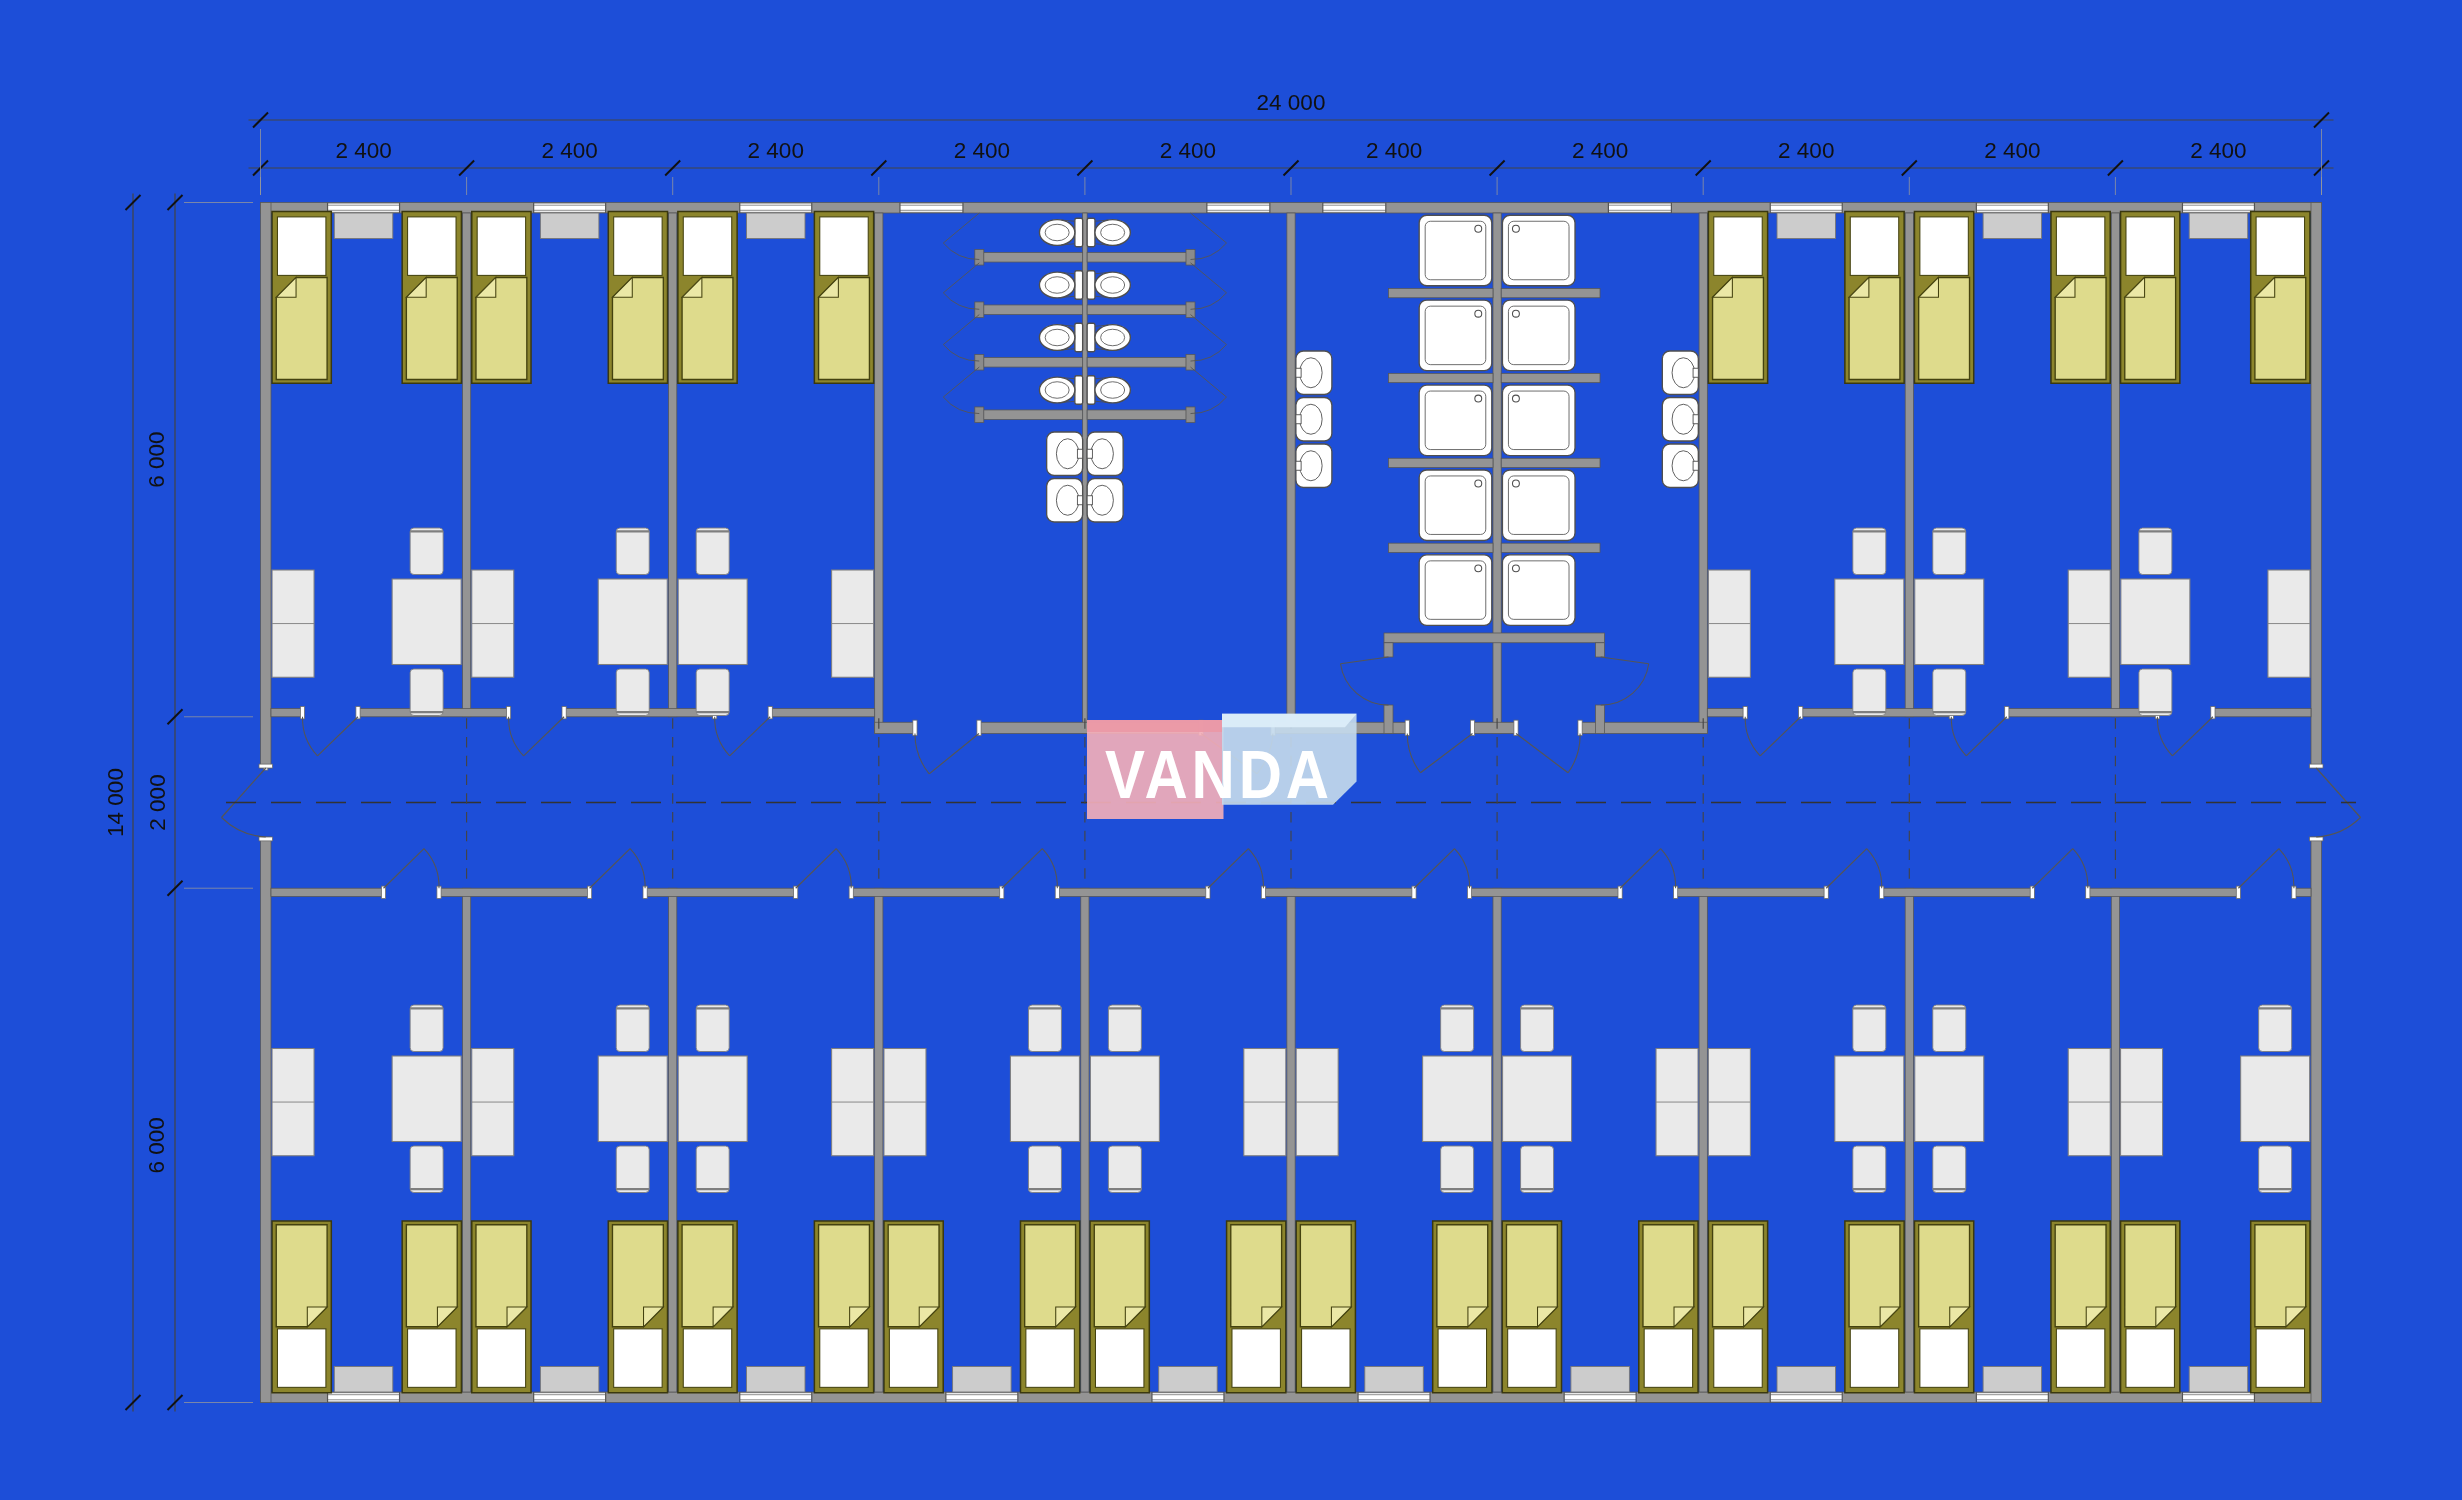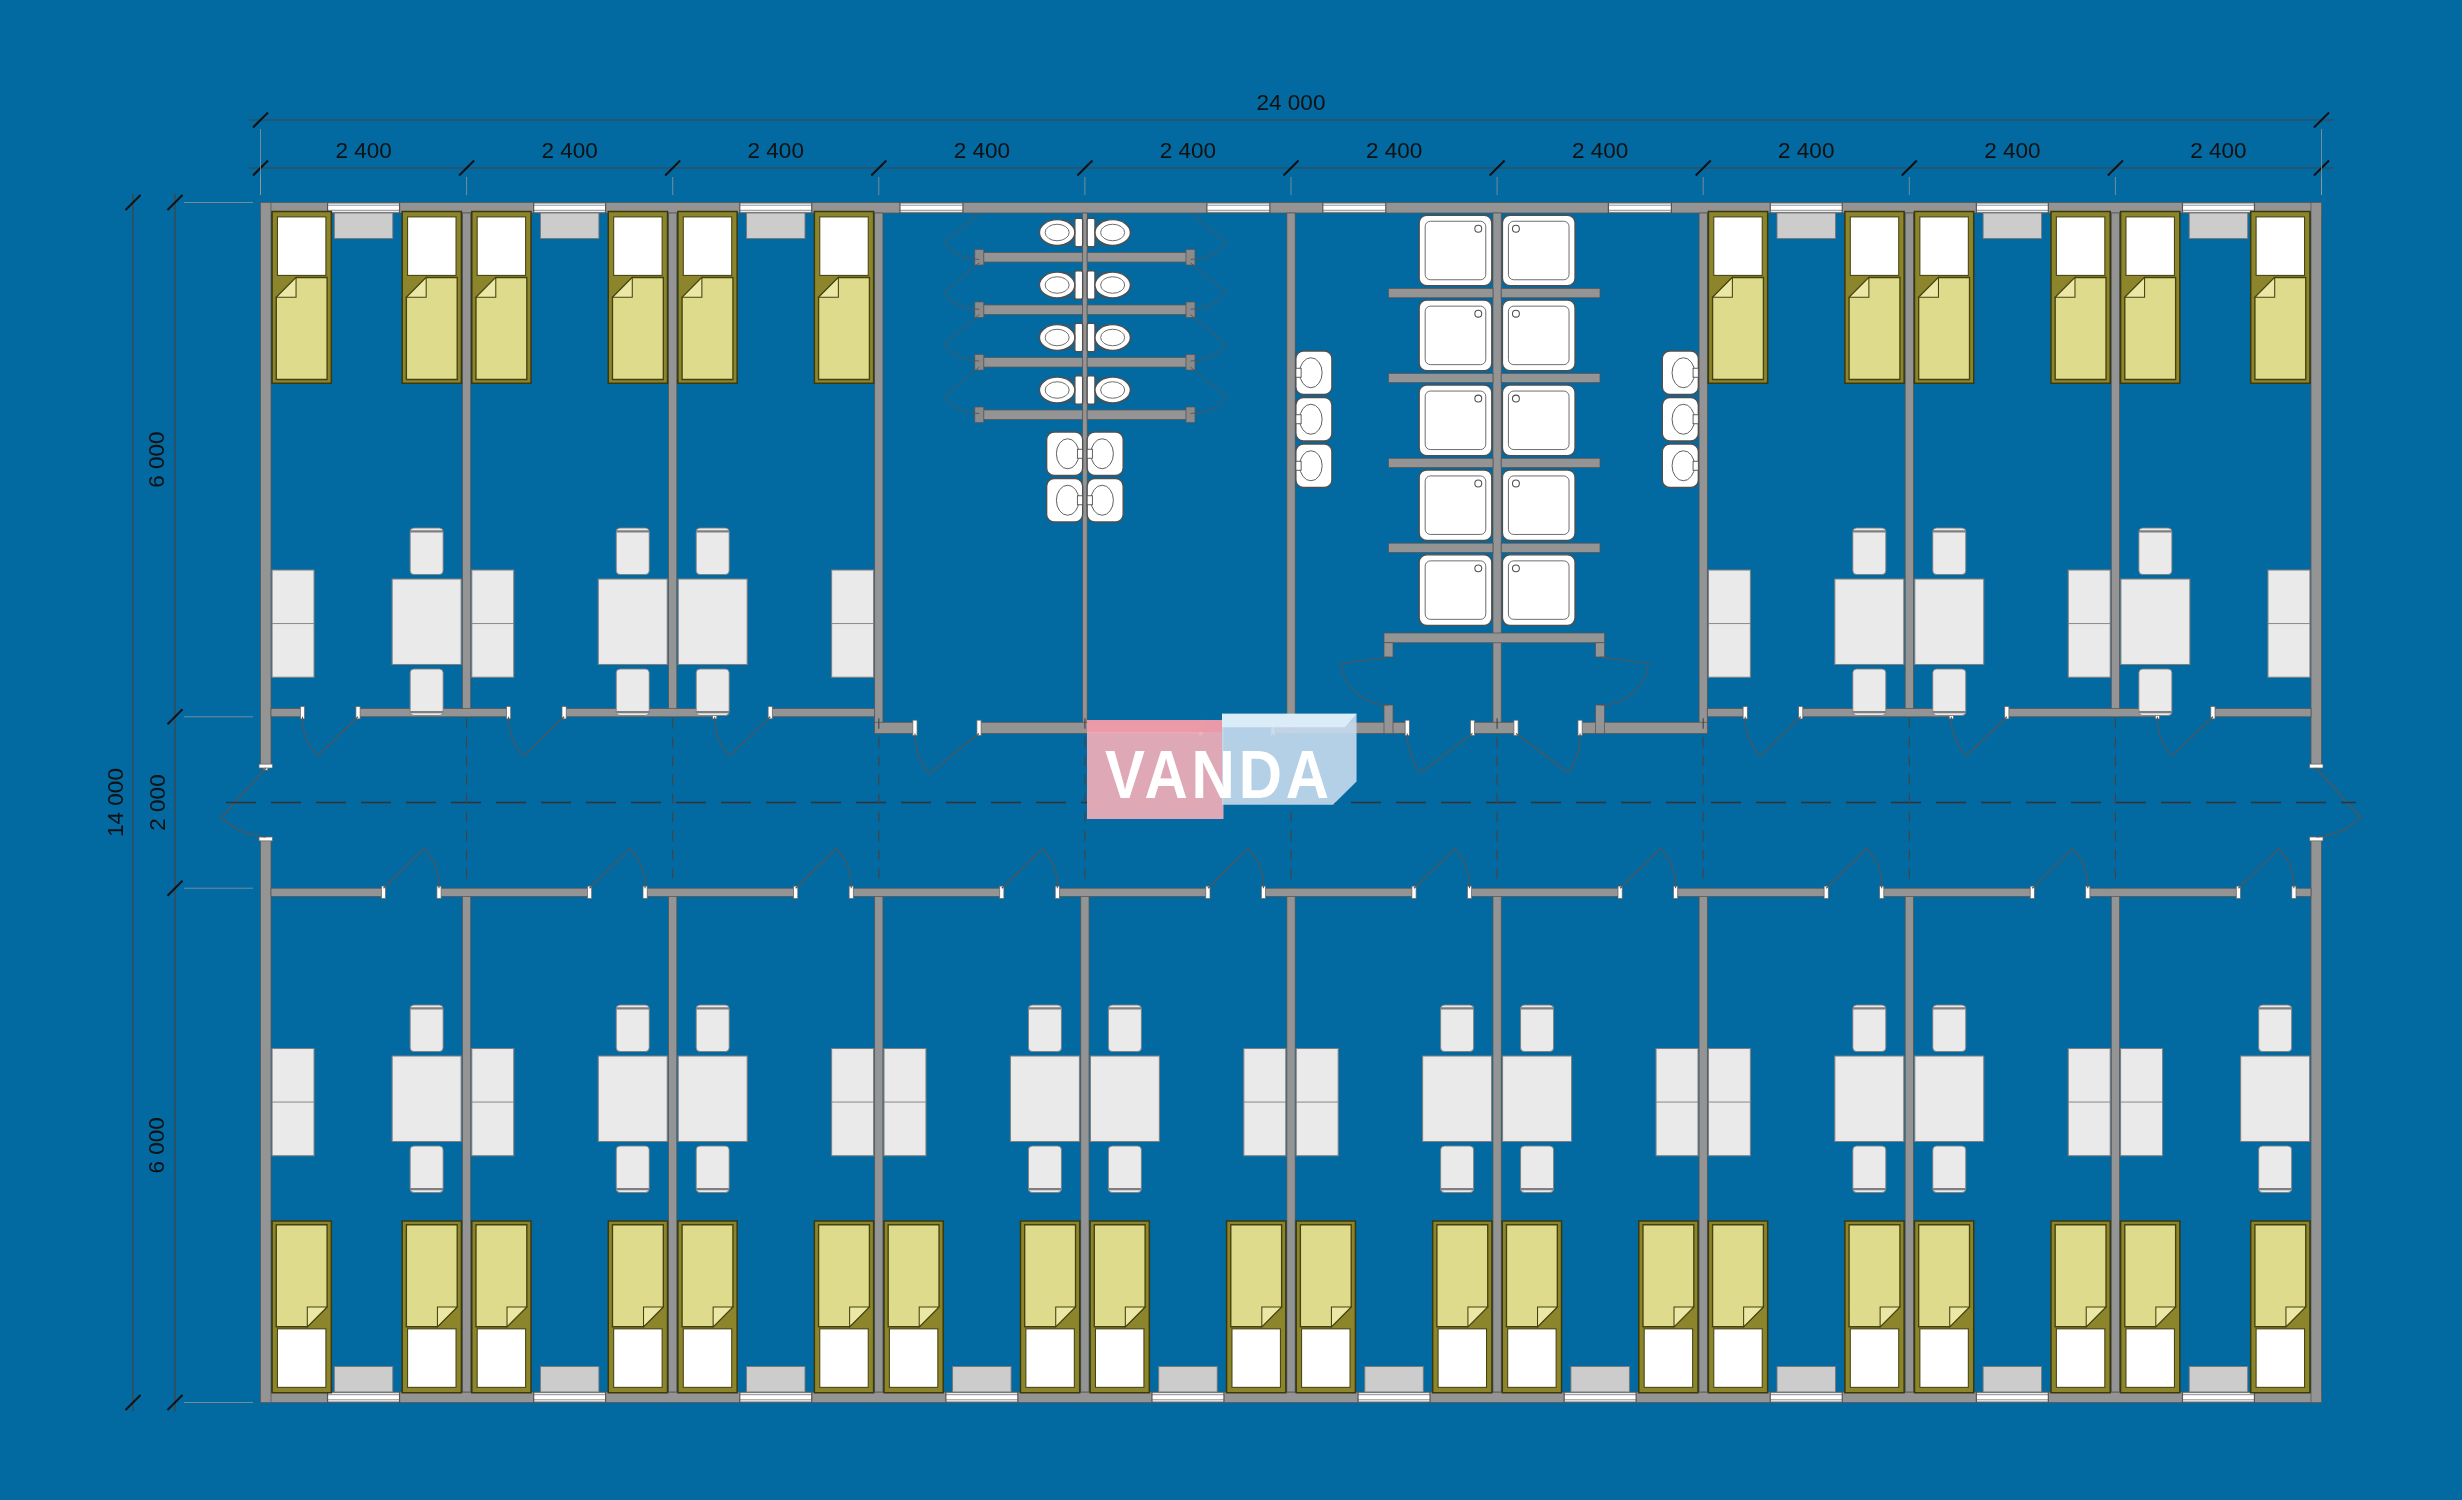--- a/index.html
+++ b/index.html
@@ -1,16 +1,16 @@
 <!DOCTYPE html>
 <html style="font-size:9.8px"><head>
 <meta charset="utf-8">
 <style>
   html,body{margin:0;padding:0;background:#ffffff;width:100%;height:100%;}
-  .stage{width:100vw;height:100vh;display:flex;align-items:center;justify-content:center;background:#0369a1;}
+  .stage{width:100vw;height:100vh;display:flex;align-items:center;justify-content:center;background:#1d4ed8;}
   svg{width:100%;height:100%;display:block;font-family:"Liberation Sans",sans-serif;}
   text{font-family:"Liberation Sans",sans-serif;}
 </style>
 </head>
 <body>
 
 <div class="stage">
   <svg id="plan" viewBox="0 0 1640 1000" preserveAspectRatio="xMidYMid meet">
     <g id="g-dims">
         <line x1="165" y1="80" x2="1555" y2="80" stroke="#444444" stroke-width="0.8"></line>

